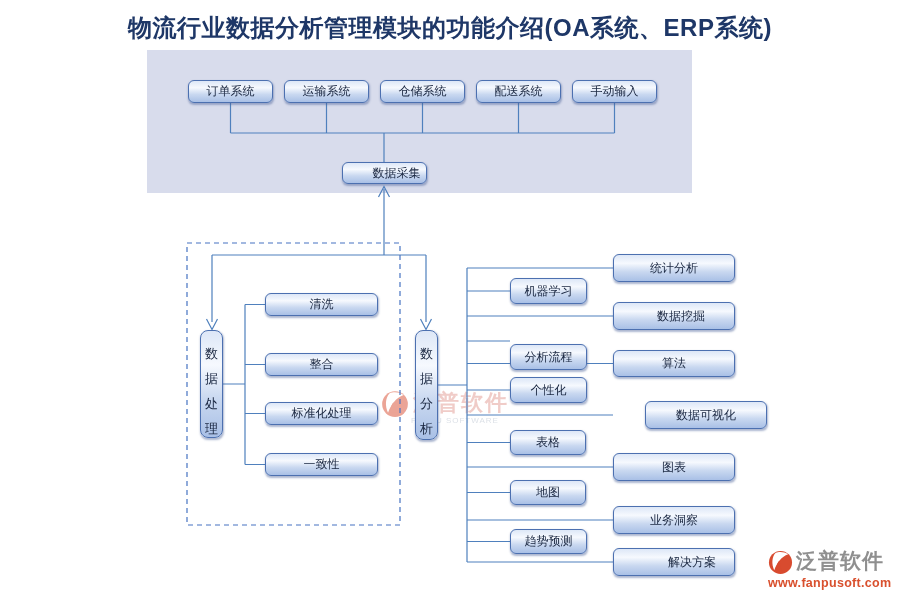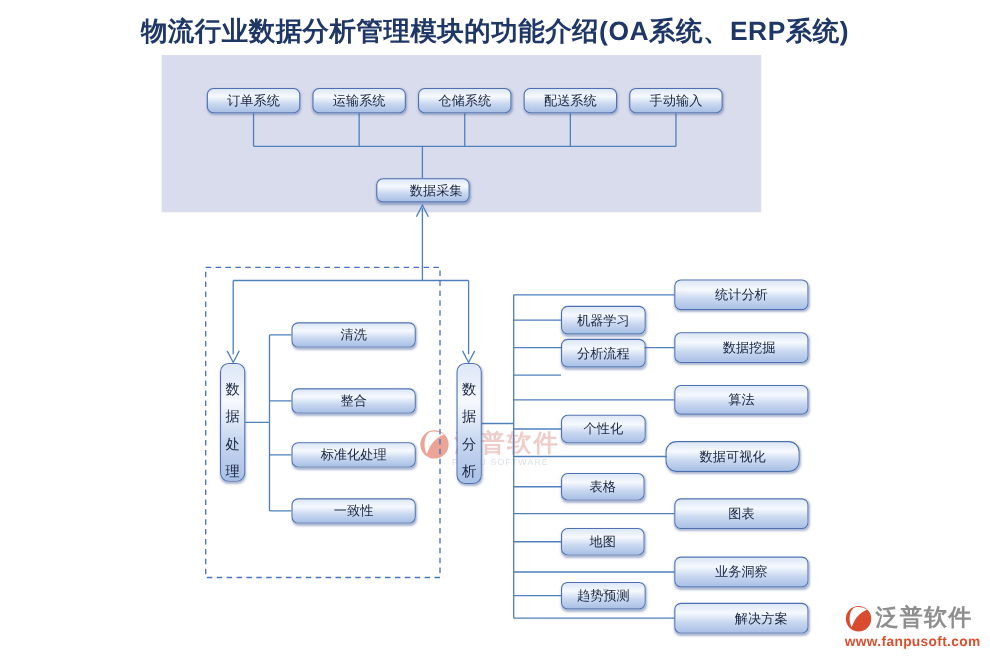--- a/index.html
+++ b/index.html
@@ -82,30 +82,30 @@
 
   <div class="node vbox" style="left:200px;top:330px;width:23px;height:108px;">数据处理</div>
   <div class="node" style="left:265px;top:293px;width:113px;height:23px;">清洗</div>
   <div class="node" style="left:265px;top:353px;width:113px;height:23px;">整合</div>
   <div class="node" style="left:265px;top:402px;width:113px;height:23px;">标准化处理</div>
   <div class="node" style="left:265px;top:453px;width:113px;height:23px;">一致性</div>
 
   <div class="node vbox" style="left:415px;top:330px;width:23px;height:110px;">数据分析</div>
 
   <div class="node" style="left:510px;top:278px;width:77px;height:26px;">机器学习</div>
-  <div class="node" style="left:510px;top:308px;width:77px;height:26px;">分析流程</div>
+  <div class="node" style="left:510px;top:344px;width:77px;height:26px;">分析流程</div>
   <div class="node" style="left:510px;top:377px;width:77px;height:26px;">个性化</div>
   <div class="node" style="left:510px;top:430px;width:76px;height:25px;">表格</div>
   <div class="node" style="left:510px;top:480px;width:76px;height:25px;">地图</div>
   <div class="node" style="left:510px;top:529px;width:77px;height:25px;">趋势预测</div>
 
   <div class="node" style="left:613px;top:254px;width:122px;height:28px;">统计分析</div>
   <div class="node" style="left:613px;top:302px;width:122px;height:28px;padding-left:14px;">数据挖掘</div>
   <div class="node" style="left:613px;top:350px;width:122px;height:27px;">算法</div>
-  <div class="node" style="left:605px;top:401px;width:122px;height:28px;border-radius:10px;">数据可视化</div>
+  <div class="node" style="left:645px;top:401px;width:122px;height:28px;">数据可视化</div>
   <div class="node" style="left:613px;top:453px;width:122px;height:28px;">图表</div>
   <div class="node" style="left:613px;top:506px;width:122px;height:28px;">业务洞察</div>
   <div class="node" style="left:613px;top:548px;width:122px;height:28px;padding-left:36px;">解决方案</div>
 
   <div class="brandbox">
     <div class="row">
       <svg width="25" height="27" viewBox="0 0 26 28">
         <circle cx="13" cy="15" r="12" fill="#d84b2f"></circle>
         <path d="M8,5 C4,9 3.5,17 6.5,23 C9.5,15 14,9 21,6.5 C17,3.5 11,3.5 8,5 Z" fill="#ffffff"></path>
         <path d="M11,14 C9,17 8.5,20 9,23 L14,23 C13,20 12.5,17 13.5,13 Z" fill="#d84b2f"></path>

